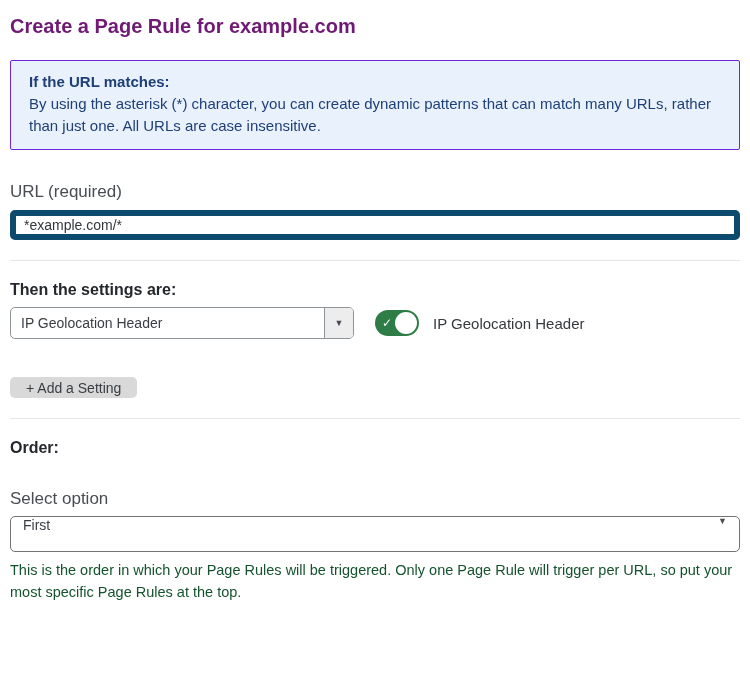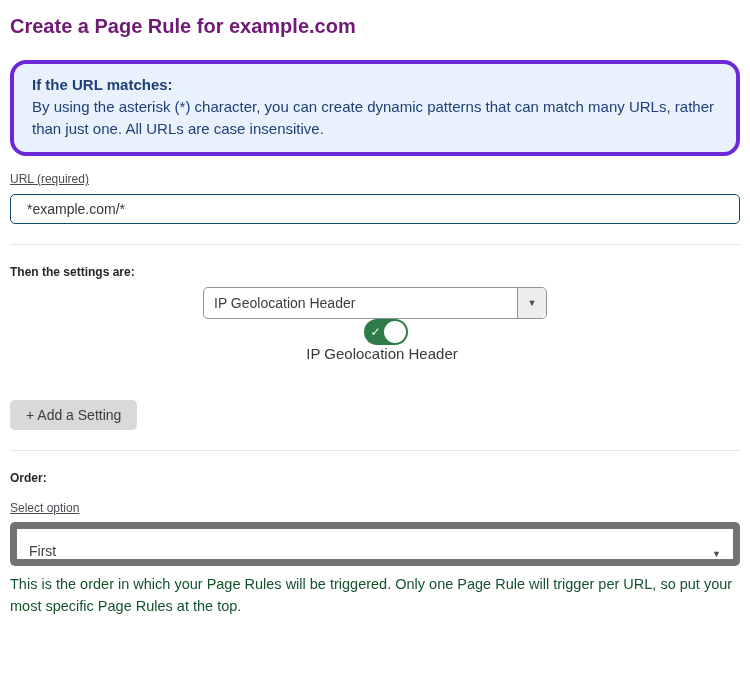--- a/index.html
+++ b/index.html
@@ -15,79 +15,77 @@
   h1.page-title {
     font-size: 20px;
     font-weight: bold;
     color: #701a75;
     line-height: 26px;
   }
 
   .info-box {
     margin-top: 21px;
     background: #e9f2fc;
-    border: 4px solid #6d28d9;
-    border-radius: 16px;
+    border: 1px solid #6d28d9;
+    border-radius: 2px;
     padding: 10px 18px 12px 18px;
     color: #1e3f77;
     font-size: 15px;
     line-height: 22px;
   }
   .info-heading { font-weight: bold; }
   .info-link-row a {
     color: #2d64c8;
     text-decoration: underline;
     cursor: pointer;
   }
 
   .field-label {
     display: block;
-    margin-top: 16px;
-    font-size: 12px;
+    margin-top: 32px;
+    font-size: 17px;
     color: #494d52;
-    text-decoration: underline;
   }
 
   .url-input {
     margin-top: 8px;
     width: 730px;
     height: 30px;
-    border: 1px solid #0c4a6e;
-    border-radius: 5px;
-    padding: 0 16px;
+    border: 6px solid #0c4a6e;
+    border-radius: 5px;
+    padding: 0 8px;
     font-family: "Liberation Sans", sans-serif;
     font-size: 14px;
     color: #33373c;
     background: #fff;
     outline: none;
   }
   .hint {
     margin-top: 7px;
     font-size: 14px;
     color: #494d52;
   }
 
   hr.divider {
     border: none;
     border-top: 1px solid #e4e6e8;
     margin: 20px 0 0 0;
   }
 
   h2.section-heading {
     margin-top: 20px;
-    font-size: 12px;
+    font-size: 16px;
     font-weight: bold;
     color: #24282c;
   }
 
   .setting-row {
     margin-top: 8px;
     display: flex;
     align-items: center;
-    flex-direction: column;
   }
   .setting-select {
     width: 344px;
     height: 32px;
     border: 1px solid #8f9499;
     border-radius: 5px;
     background: #fff;
     display: flex;
     align-items: center;
     justify-content: space-between;
@@ -151,35 +149,35 @@
 
   button {
     font-family: "Liberation Sans", sans-serif;
     border: none;
     cursor: pointer;
   }
   .gray-btn {
     background: #d9d9d9;
     color: #3a3e43;
     font-size: 14px;
-    height: 30px;
+    height: 21px;
     padding: 0 16px;
     border-radius: 5px;
   }
   .add-setting { margin-top: 38px; }
 
   .order-select {
     margin-top: 7px;
     width: 730px;
-    height: 44px;
-    border: 7px solid #737373;
+    height: 36px;
+    border: 1px solid #737373;
     border-radius: 5px;
     background: #fff;
     display: flex;
-    align-items: flex-end;
+    align-items: flex-start;
     justify-content: space-between;
     padding: 0 12px;
     cursor: pointer;
   }
   .order-select .value {
     font-size: 14px;
     color: #3a3e43;
   }
   .order-help {
     margin-top: 7px;

